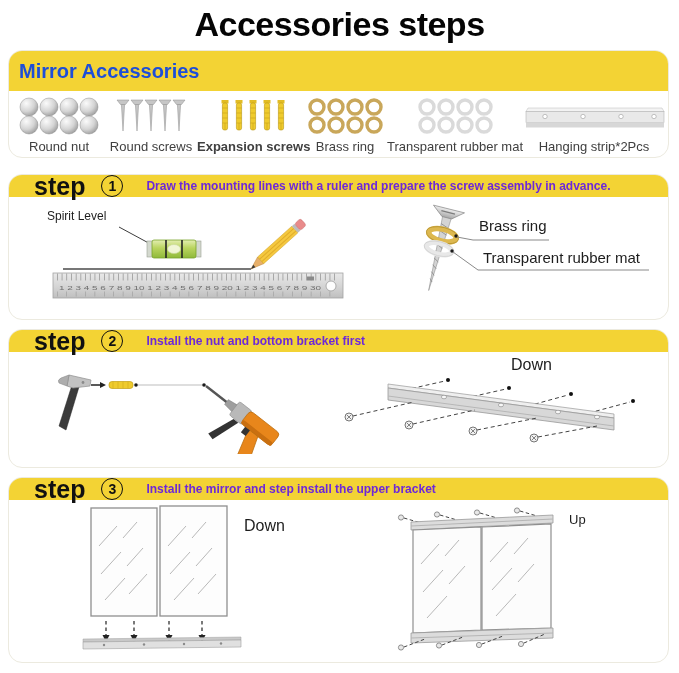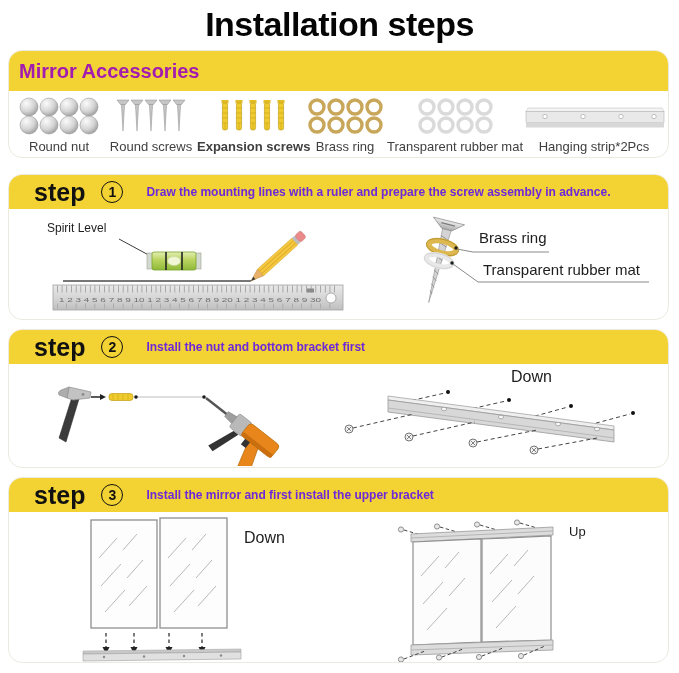--- a/index.html
+++ b/index.html
@@ -3,40 +3,40 @@
 <meta charset="utf-8">
 <style>
   html,body{margin:0;padding:0;background:#fff;}
   .page{position:relative;width:679px;height:673px;background:#fff;overflow:hidden;
         font-family:"Liberation Sans", sans-serif;}
   .page-title{position:absolute;top:0;left:0;right:0;margin:0;text-align:center;
         font-size:34px;line-height:48px;font-weight:bold;color:#050505;letter-spacing:-0.5px;}
   .card{position:absolute;left:8px;width:661px;border:1px solid #eceadf;border-radius:14px;
         background:#fff;box-sizing:border-box;overflow:hidden;}
   .card-header{background:#F3D334;display:flex;align-items:center;}
-  .acc-header{height:40px;padding-left:10px;font-size:20px;font-weight:bold;color:#a21caf;}
-  .step-header{height:34px;padding-left:25px;}
+  .acc-header{height:40px;padding-left:10px;font-size:20px;font-weight:bold;color:#1d4ed8;}
+  .step-header{height:22px;padding-left:25px;}
   .step-word{font-size:25px;font-weight:bold;color:#111;line-height:34px;}
   .step-num{width:22px;height:22px;margin-left:16px;border:1.7px solid #111;border-radius:50%;
         display:flex;align-items:center;justify-content:center;font-size:14px;font-weight:bold;
         color:#111;background:transparent;box-sizing:border-box;}
   .step-desc{margin-left:23px;font-size:12px;font-weight:bold;color:#6d28d9;}
   .card-body{position:relative;}
   .acc-item{position:absolute;top:4px;text-align:center;}
   .acc-icon{height:40px;display:flex;align-items:flex-end;justify-content:center;}
   .acc-label{margin-top:4px;font-size:13px;color:#404040;white-space:nowrap;}
   .float-label{position:absolute;color:#1d1d1d;white-space:nowrap;}
   svg{display:block;}
 </style>
 </head>
 <body>
 
 <div class="page">
 
-  <h1 class="page-title">Installation steps</h1>
+  <h1 class="page-title">Accessories steps</h1>
 
   <div class="card" style="top:50px;height:108px;">
     <div class="card-header acc-header">Mirror Accessories</div>
     <div class="card-body" style="height:66px;">
 
       <div class="acc-item" style="left:98px;width:88px;">
         <div class="acc-icon">
           <svg width="74" height="38" viewBox="0 0 74 38">
             <g fill="#c6c6c6" stroke="#8d8d8d" stroke-width="0.5">
               <g transform="translate(9,0)">
@@ -356,21 +356,21 @@
             <path d="M193,70 l4,4 M197,70 l-4,4"></path>
         </g>
       </svg>
     </div>
   </div>
 
   <div class="card" style="top:477px;height:186px;">
     <div class="card-header step-header">
       <span class="step-word">step</span>
       <span class="step-num">3</span>
-      <span class="step-desc">Install the mirror and first install the upper bracket</span>
+      <span class="step-desc">Install the mirror and step install the upper bracket</span>
     </div>
     <div class="card-body" style="height:150px;">
 
       <svg style="position:absolute;left:60px;top:2px;" width="262" height="148" viewBox="0 0 262 148">
 
         <g fill="#fdfdfd" stroke="#8f8f8f" stroke-width="1.3">
           <rect x="22" y="6" width="66" height="108"></rect>
           <rect x="91" y="4" width="67" height="110"></rect>
         </g>
         <g stroke="#b0b0b0" stroke-width="0.9">

